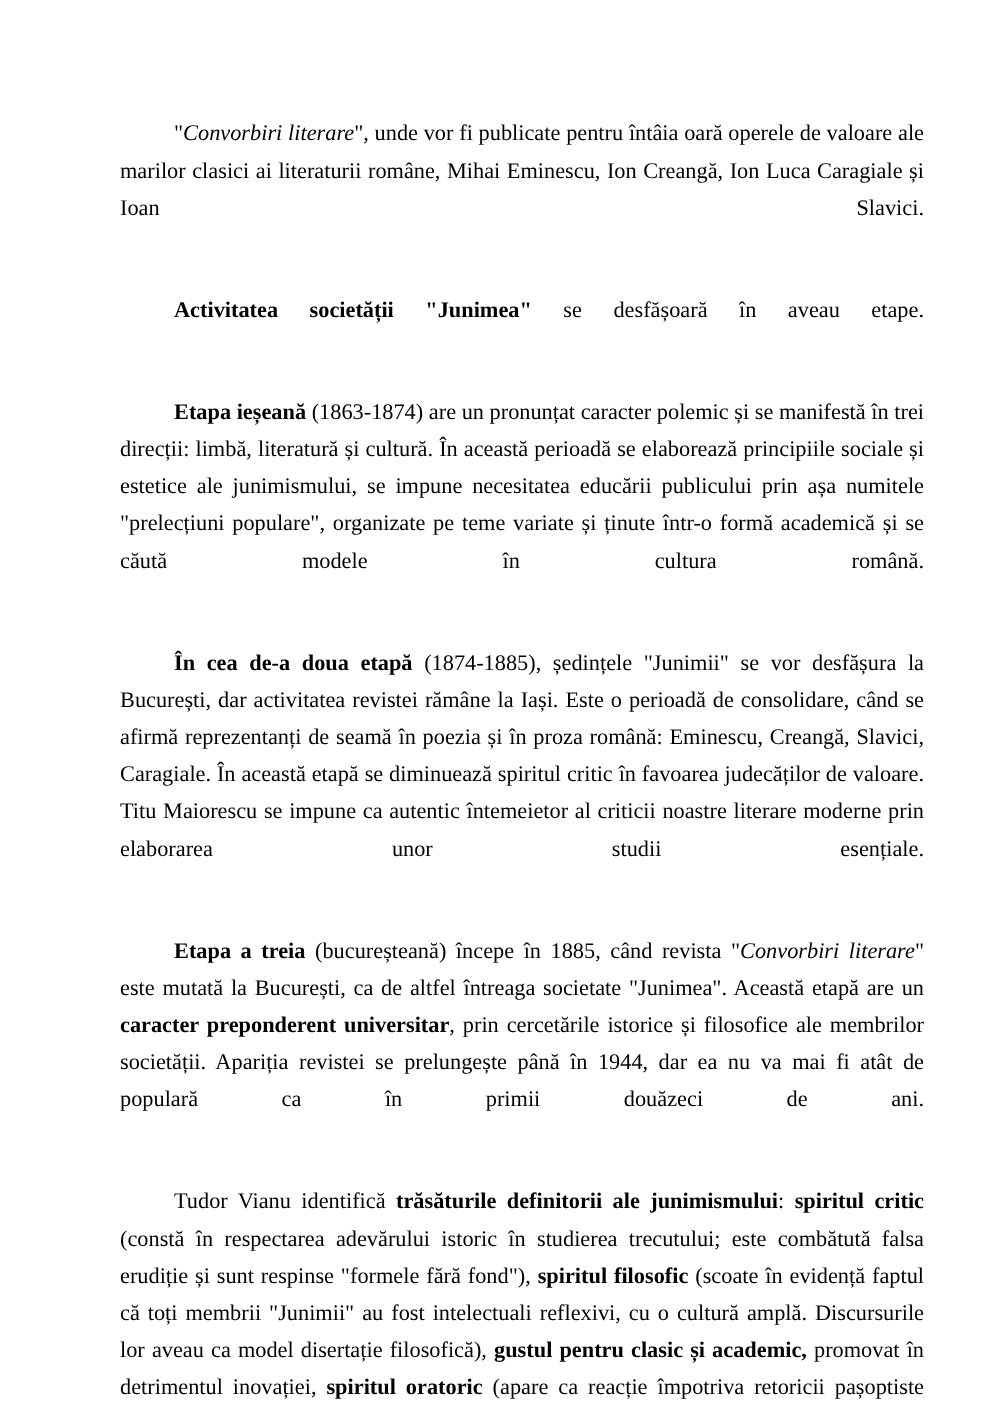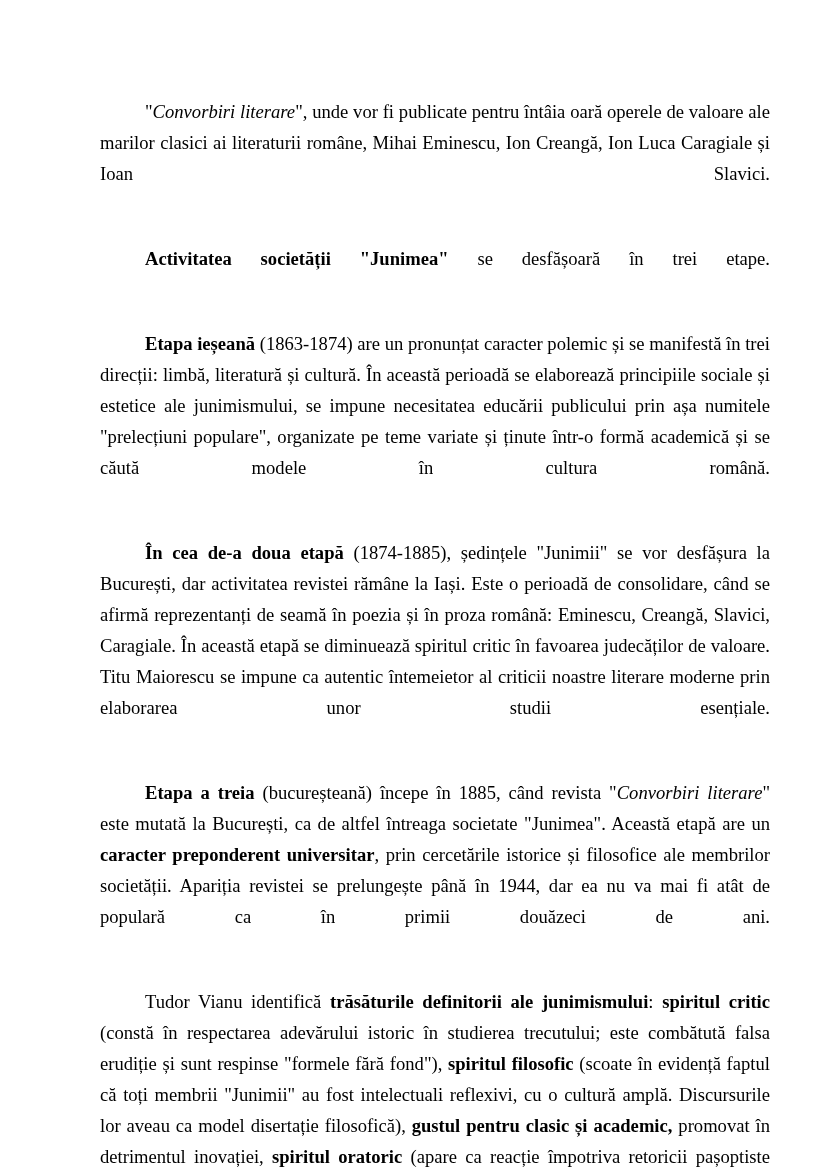--- a/index.html
+++ b/index.html
@@ -49,19 +49,19 @@
     display: inline-block;
     width: 100%;
   }
 </style>
 </head>
 <body>
 
 <div class="page">
   <div class="doc-body" id="doc-body">
       <p class="para"><span>"</span><i>Convorbiri literare</i><span>", unde vor fi publicate pentru întâia oară operele de valoare ale marilor clasici ai literaturii române, Mihai Eminescu, Ion Creangă, Ion Luca Caragiale și Ioan Slavici.</span></p>
-      <p class="para"><b>Activitatea societății "Junimea"</b><span> se desfășoară în trei etape.</span></p>
+      <p class="para"><b>Activitatea societății "Junimea"</b><span> se desfășoară în aveau etape.</span></p>
       <p class="para"><b>Etapa ieșeană</b><span> (1863-1874) are un pronunțat caracter polemic și se manifestă în trei direcții: limbă, literatură și cultură. În această perioadă se elaborează principiile sociale și estetice ale junimismului, se impune necesitatea educării publicului prin așa numitele "prelecțiuni populare", organizate pe teme variate și ținute într-o formă academică și se căută modele în cultura română.</span></p>
       <p class="para"><b>În cea de-a doua etapă</b><span> (1874-1885), ședințele "Junimii" se vor desfășura la București, dar activitatea revistei rămâne la Iași. Este o perioadă de consolidare, când se  afirmă reprezentanți de seamă în poezia și în proza română: Eminescu, Creangă, Slavici, Caragiale. În această etapă se diminuează spiritul critic în favoarea judecăților de valoare. Titu Maiorescu se impune ca autentic întemeietor al criticii noastre literare moderne prin elaborarea unor studii esențiale.</span></p>
       <p class="para"><b>Etapa a treia</b><span> (bucureșteană) începe în 1885, când revista "</span><i>Convorbiri literare</i><span>" este mutată la București, ca de altfel întreaga societate "Junimea". Această etapă are un </span><b>caracter preponderent universitar</b><span>, prin cercetările istorice și filosofice ale membrilor societății. Apariția revistei se prelungește până în 1944, dar ea nu va mai fi atât de  populară ca în primii douăzeci de ani.</span></p>
       <p class="para"><span>Tudor Vianu identifică </span><b>trăsăturile definitorii ale junimismului</b><span>: </span><b>spiritul critic</b><span> (constă în respectarea adevărului istoric în studierea trecutului; este combătută falsa erudiție și sunt respinse "formele fără fond"),  </span><b>spiritul filosofic</b><span> (scoate în evidență faptul că toți membrii "Junimii" au fost intelectuali reflexivi, cu o cultură amplă. Discursurile lor aveau ca model disertație filosofică), </span><b>gustul pentru clasic și academic,</b><span> promovat în detrimentul inovației, </span><b>spiritul oratoric</b><span> (apare ca reacție împotriva retoricii pașoptiste romantice, lipsite de echilibru, respingând "beției de cuvinte", specifică timpului), </span></p>
     </div>
 </div>
 
 </body></html>

